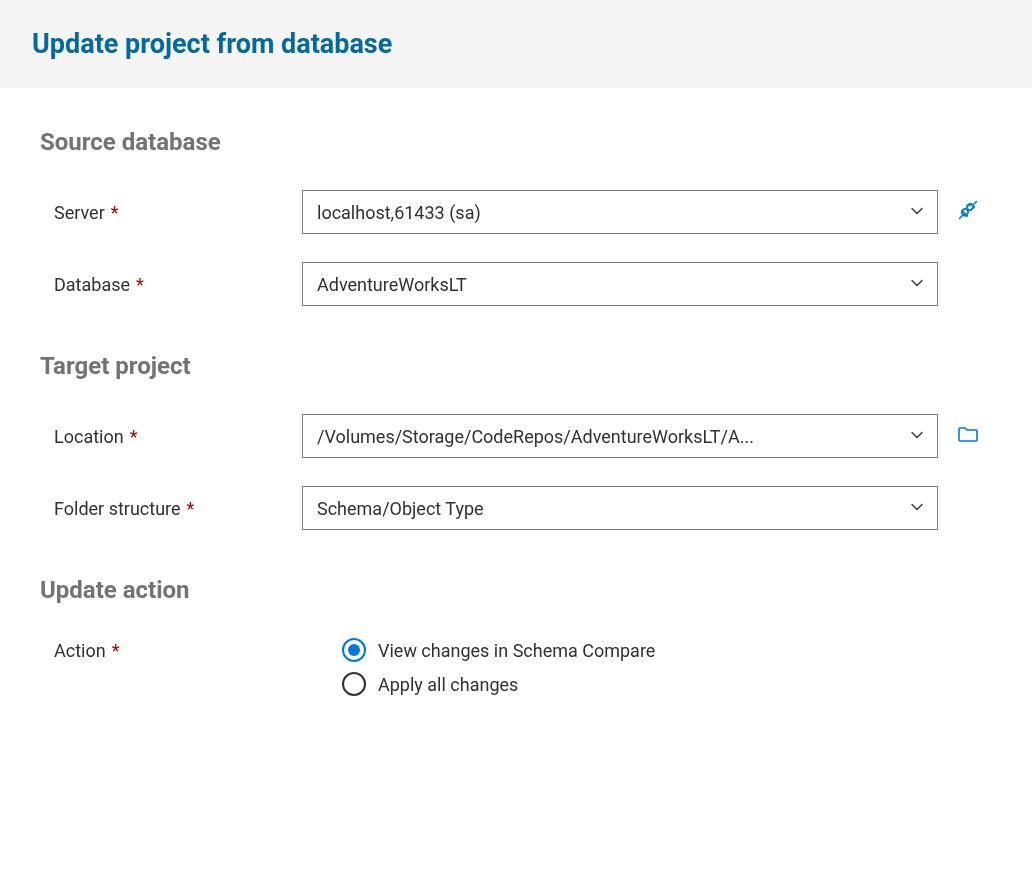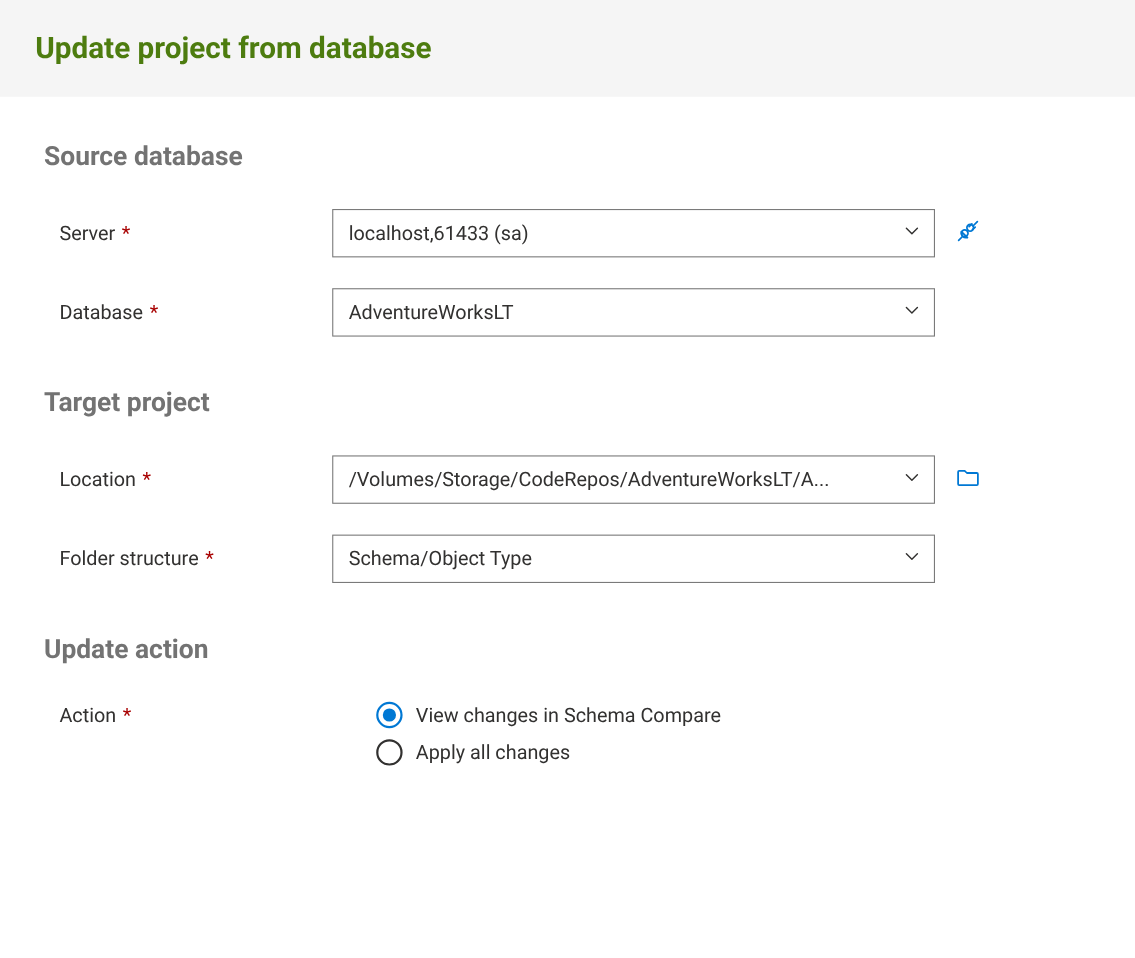--- a/index.html
+++ b/index.html
@@ -14,21 +14,21 @@
       background: #fff;
       width: 1032px;
     }
     .header {
       background: #f5f5f5;
       padding: 28px 32px;
     }
     .header-title {
       font-size: 27px;
       font-weight: 700;
-      color: #4d7c0f;
+      color: #0369a1;
     }
     .form-container {
       padding: 40px 40px 40px 40px;
     }
     .section-heading {
       font-size: 24px;
       font-weight: 700;
       color: #737373;
       margin-bottom: 34px;
     }
@@ -50,21 +50,21 @@
       align-items: center;
       font-size: 18px;
       color: #323130;
       margin-left: 14px;
     }
     .required-asterisk {
       color: #a80000;
       margin-left: 6px;
     }
     .input-col {
-      width: 548px;
+      width: 636px;
       flex-shrink: 0;
     }
     .action-col {
       width: 60px;
       flex-shrink: 0;
       display: flex;
       justify-content: center;
       align-items: center;
       cursor: pointer;
     }

